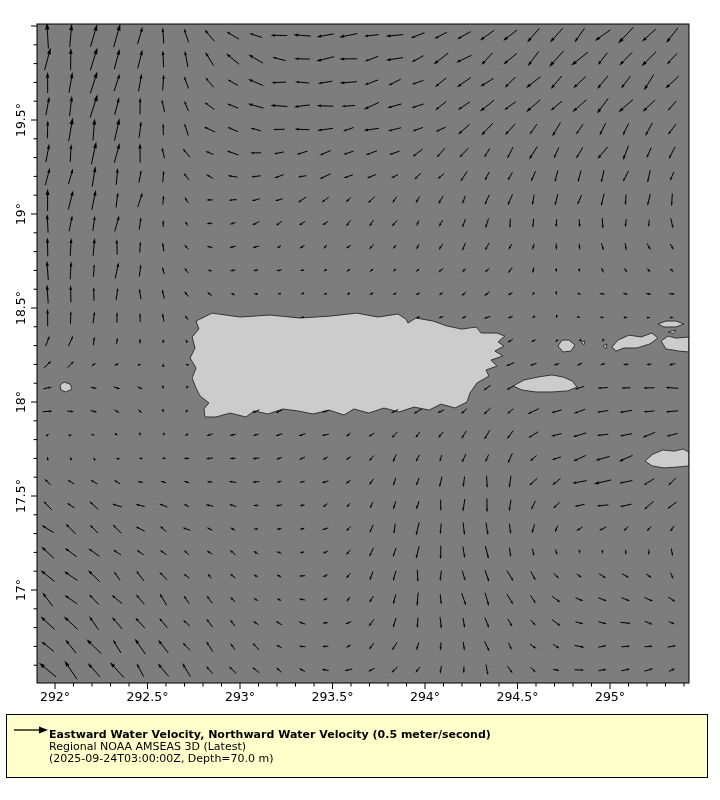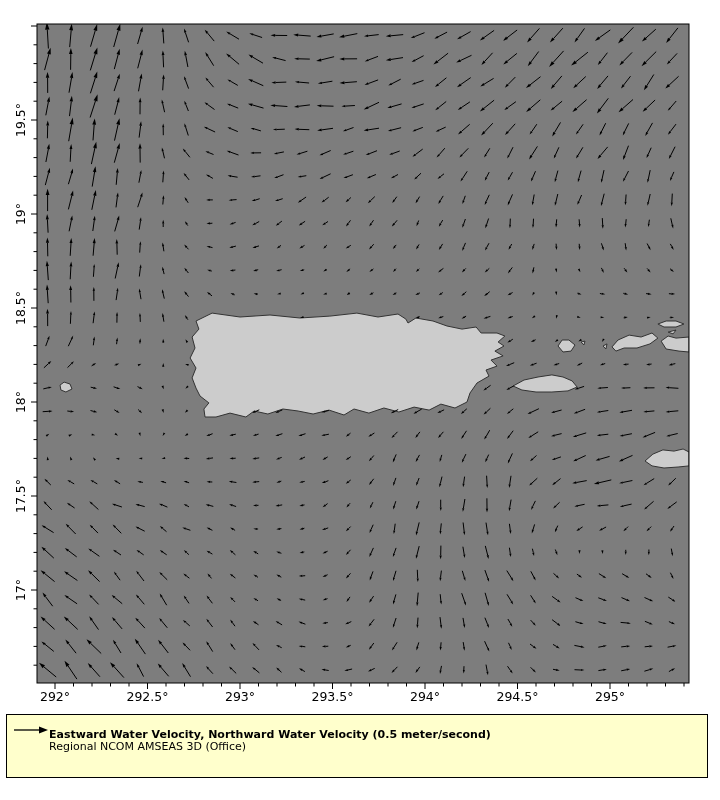--- a/index.html
+++ b/index.html
@@ -2986,16 +2986,17 @@
       <text x="25" y="120" text-anchor="middle" font-size="12.5" transform="rotate(-90 25 120)" class="tick-label">19.5°</text>
     </svg>
 
   <div id="legend">
     <svg class="arrow" width="36" height="12">
       <line x1="1" y1="6" x2="27" y2="6" stroke="#000" stroke-width="1.3"></line>
       <polygon points="26,2.4 35,6 26,9.6" fill="#000"></polygon>
     </svg>
     <div class="lines">
       <div class="l1">Eastward Water Velocity, Northward Water Velocity (0.5 meter/second)</div>
-      <div class="l2">Regional NCOM AMSEAS 3D (Office)</div>
+      <div class="l2">Regional NOAA AMSEAS 3D (Latest)</div>
+      <div class="l3">(2025-09-24T03:00:00Z, Depth=70.0 m)</div>
     </div>
   </div>
 </div>
 
 </body></html>

